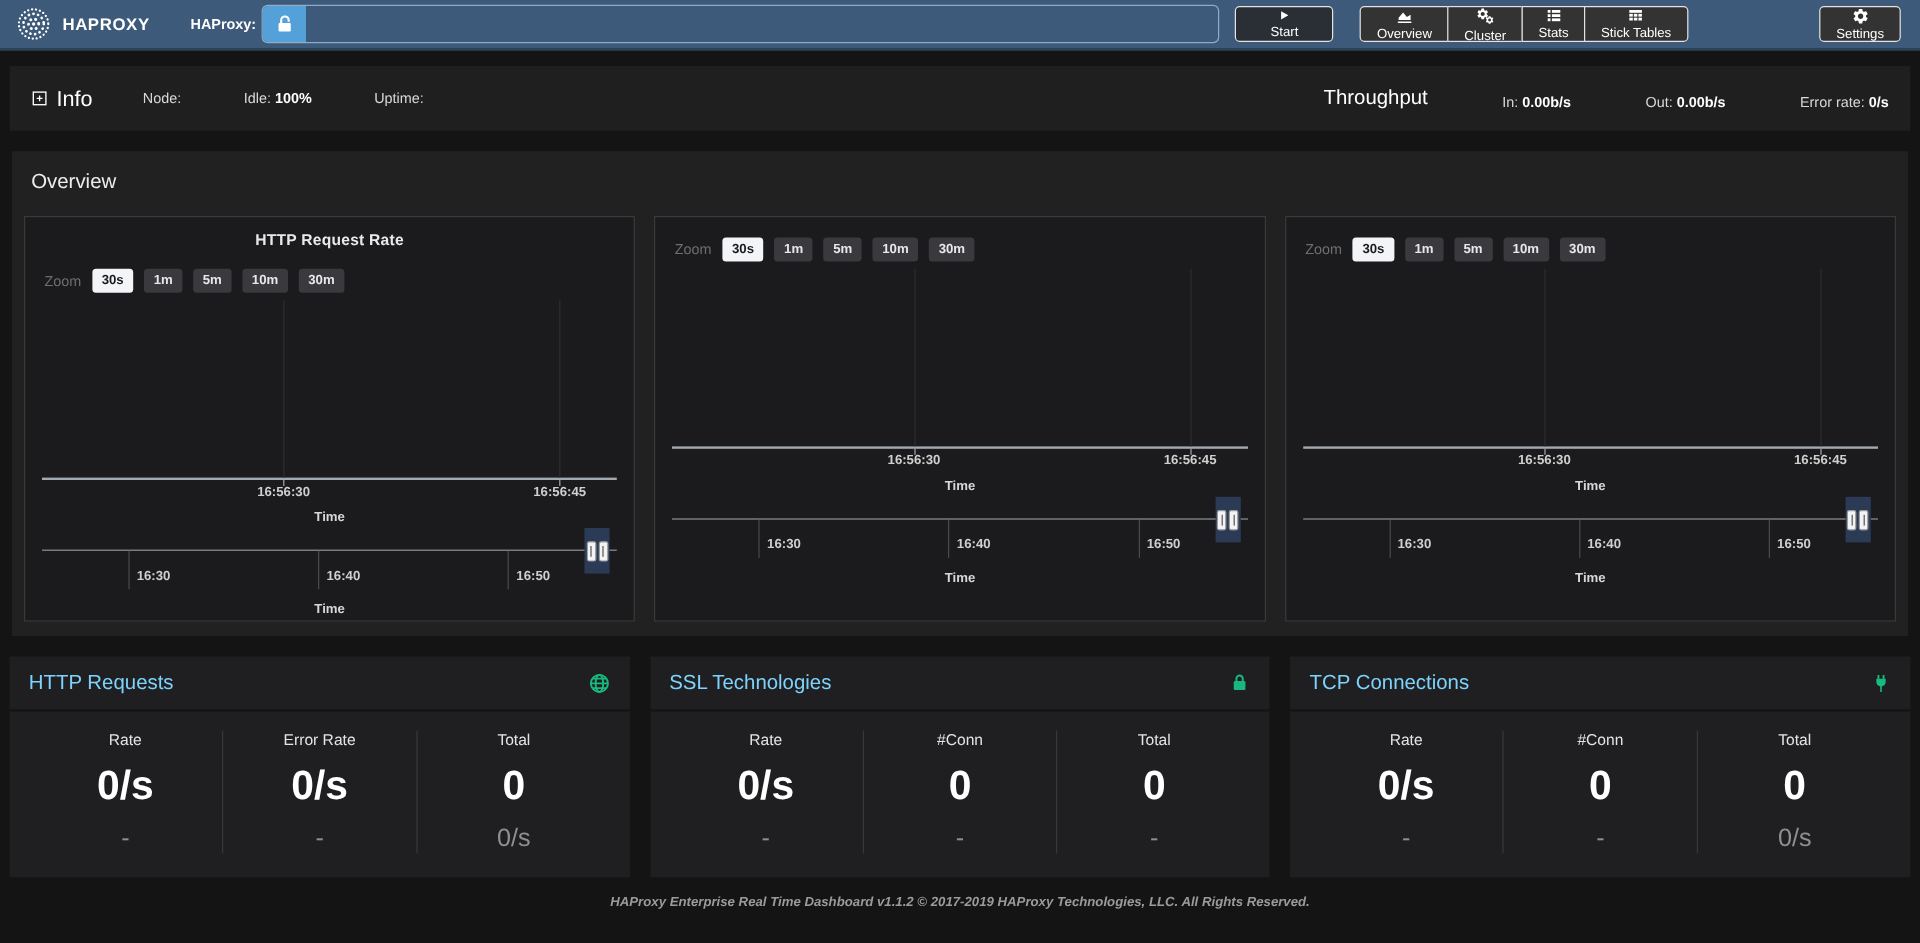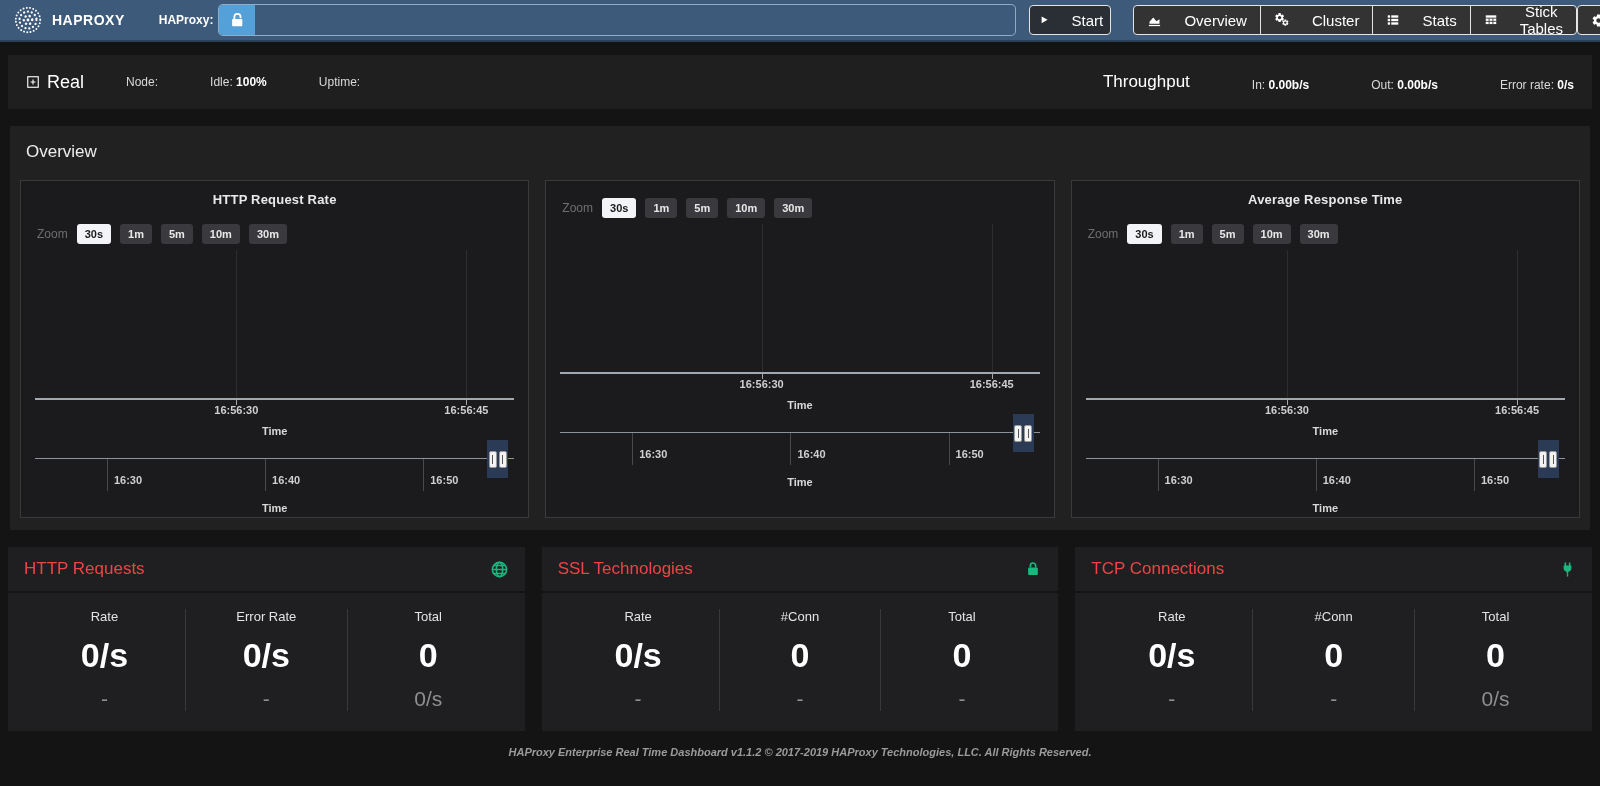--- a/index.html
+++ b/index.html
@@ -6,21 +6,21 @@
   html,body { width:1600px; height:786px; background:#141414; font-family:"Liberation Sans", sans-serif; overflow:hidden; }
 
   
   .navbar { height:42px; background:#3d5a7a; border-bottom:2px solid #2b4157; display:flex; align-items:center; padding:0 12px; }
   .brand { display:flex; align-items:center; gap:8px; color:#fff; }
   .brand-text { font-size:14px; font-weight:bold; letter-spacing:.5px; }
   .host-label { color:#fff; font-size:12px; font-weight:bold; margin-left:34px; }
   .host-group { display:flex; margin-left:6px; height:30px; border-radius:4px; box-shadow:0 0 0 1px #8fabc6; }
   .host-addon { width:36px; background:#54a0d8; border-radius:4px 0 0 4px; display:flex; align-items:center; justify-content:center; color:#fff; }
   .host-input { width:760px; background:#4c6f94; border:none; border-radius:0 4px 4px 0; color:#dfe7ee; font-size:13px; padding:0 12px; outline:none; font-family:"Liberation Sans",sans-serif;margin-top:40px; }
-  .btn { height:30px; display:flex; align-items:center; gap:22px; color:#fff; font-size:15px; background:#2f3338; border:1px solid #e4e4e4; border-radius:4px; padding:0 13px; cursor:pointer; }
+  .btn { height:30px; display:flex; align-items:center; gap:2px; color:#fff; font-size:11px; background:#2f3338; border:1px solid #e4e4e4; border-radius:4px; padding:0 13px; cursor:pointer;flex-direction:column; }
   .start-btn { margin-left:14px; width:82px; justify-content:center; background:#2a2f36; }
   .nav-tabs { display:flex; margin-left:22px; }
   .nav-tabs .btn { border-radius:0; margin-left:-1px; background:#333333; }
   .nav-tabs .btn:first-child { border-radius:4px 0 0 4px; margin-left:0; }
   .nav-tabs .btn:last-child { border-radius:0 4px 4px 0; }
   .settings-btn { margin-left:auto; margin-right:4px; background:#333333; }
   .icon { display:inline-flex; align-items:center; justify-content:center; }
   .icon svg { display:block; }
 
   
@@ -55,21 +55,21 @@
   .nav-lab { position:absolute; top:15px; margin-left:7px; font-size:11px; font-weight:bold; color:#cfcfcf; }
   .nav-time { position:absolute; bottom:0; left:0; right:0; text-align:center; font-size:11px; font-weight:bold; color:#d8d8d8; }
   .nav-handle { position:absolute; right:6px; top:-19px; width:21px; height:38px; background:#2b3a55; display:flex; align-items:center; justify-content:center; gap:2px; cursor:ew-resize; }
   .grip { width:8px; height:17px; background:#f3f3f3; border:1px solid #9a9a9a; border-radius:2px; display:flex; align-items:center; justify-content:center; }
   .grip i { display:block; width:1px; height:9px; background:#555; }
 
   
   .cards-row { display:flex; gap:17px; margin:17px 8px 0; }
   .card { flex:1; background:#1f1f22; }
   .card-header { height:46px; display:flex; align-items:center; justify-content:space-between; padding:0 16px; border-bottom:2px solid #141414; }
-  .card-title { color:#ef4444; font-size:17px; }
+  .card-title { color:#7dd3fc; font-size:17px; }
   .card-icon { color:#18b97e; }
   .card-body { display:flex; padding:16px 16px 20px; }
   .col { flex:1; text-align:center; border-right:1px solid #39393d; }
   .col:last-child { border-right:none; }
   .col-label { font-size:13px; color:#e4e4e4; }
   .col-value { font-size:34px; font-weight:bold; color:#fff; margin-top:12px; }
   .col-sub { font-size:21px; color:#8f8f8f; margin-top:12px; }
 
   
   .footer { text-align:center; margin-top:15px; font-size:11px; font-weight:bold; color:#9b9b9b;font-style:italic; }
@@ -181,21 +181,21 @@
 </div>
 
 <div class="info-bar">
   <div class="info-title">
     <span class="icon">
       <svg width="14" height="14" viewBox="0 0 20 20">
         <rect x="2.5" y="2.5" width="15" height="15" fill="none" stroke="#fff" stroke-width="1.6"></rect>
         <path d="M10 6.5v7 M6.5 10h7" stroke="#fff" stroke-width="1.6"></path>
       </svg>
     </span>
-    <span>Real</span>
+    <span>Info</span>
   </div>
   <div class="info-fields">
     <span class="info-field"><span>Node:</span> <b></b></span>
     <span class="info-field"><span>Idle:</span> <b>100%</b></span>
     <span class="info-field"><span>Uptime:</span> <b></b></span>
   </div>
   <div class="tp-wrap">
     <span class="tp-title">Throughput</span>
     <span class="tp-item"><span>In:</span> <b>0.00b/s</b></span>
     <span class="tp-item"><span>Out:</span> <b>0.00b/s</b></span>
@@ -280,21 +280,20 @@
             </div>
           <div class="grip">
               <i></i>
             </div>
         </div>
         <div class="nav-time">Time</div>
       </div>
     </div>
 
     <div class="chart-panel">
-      <div class="chart-title">Average Response Time</div>
       <div class="zoom-row">
         <span class="zoom-label">Zoom</span>
         <button class="zoom-btn active">30s</button>
         <button class="zoom-btn">1m</button>
         <button class="zoom-btn">5m</button>
         <button class="zoom-btn">10m</button>
         <button class="zoom-btn">30m</button>
       </div>
       <div class="plot">
         <div class="gridline g1"></div>

